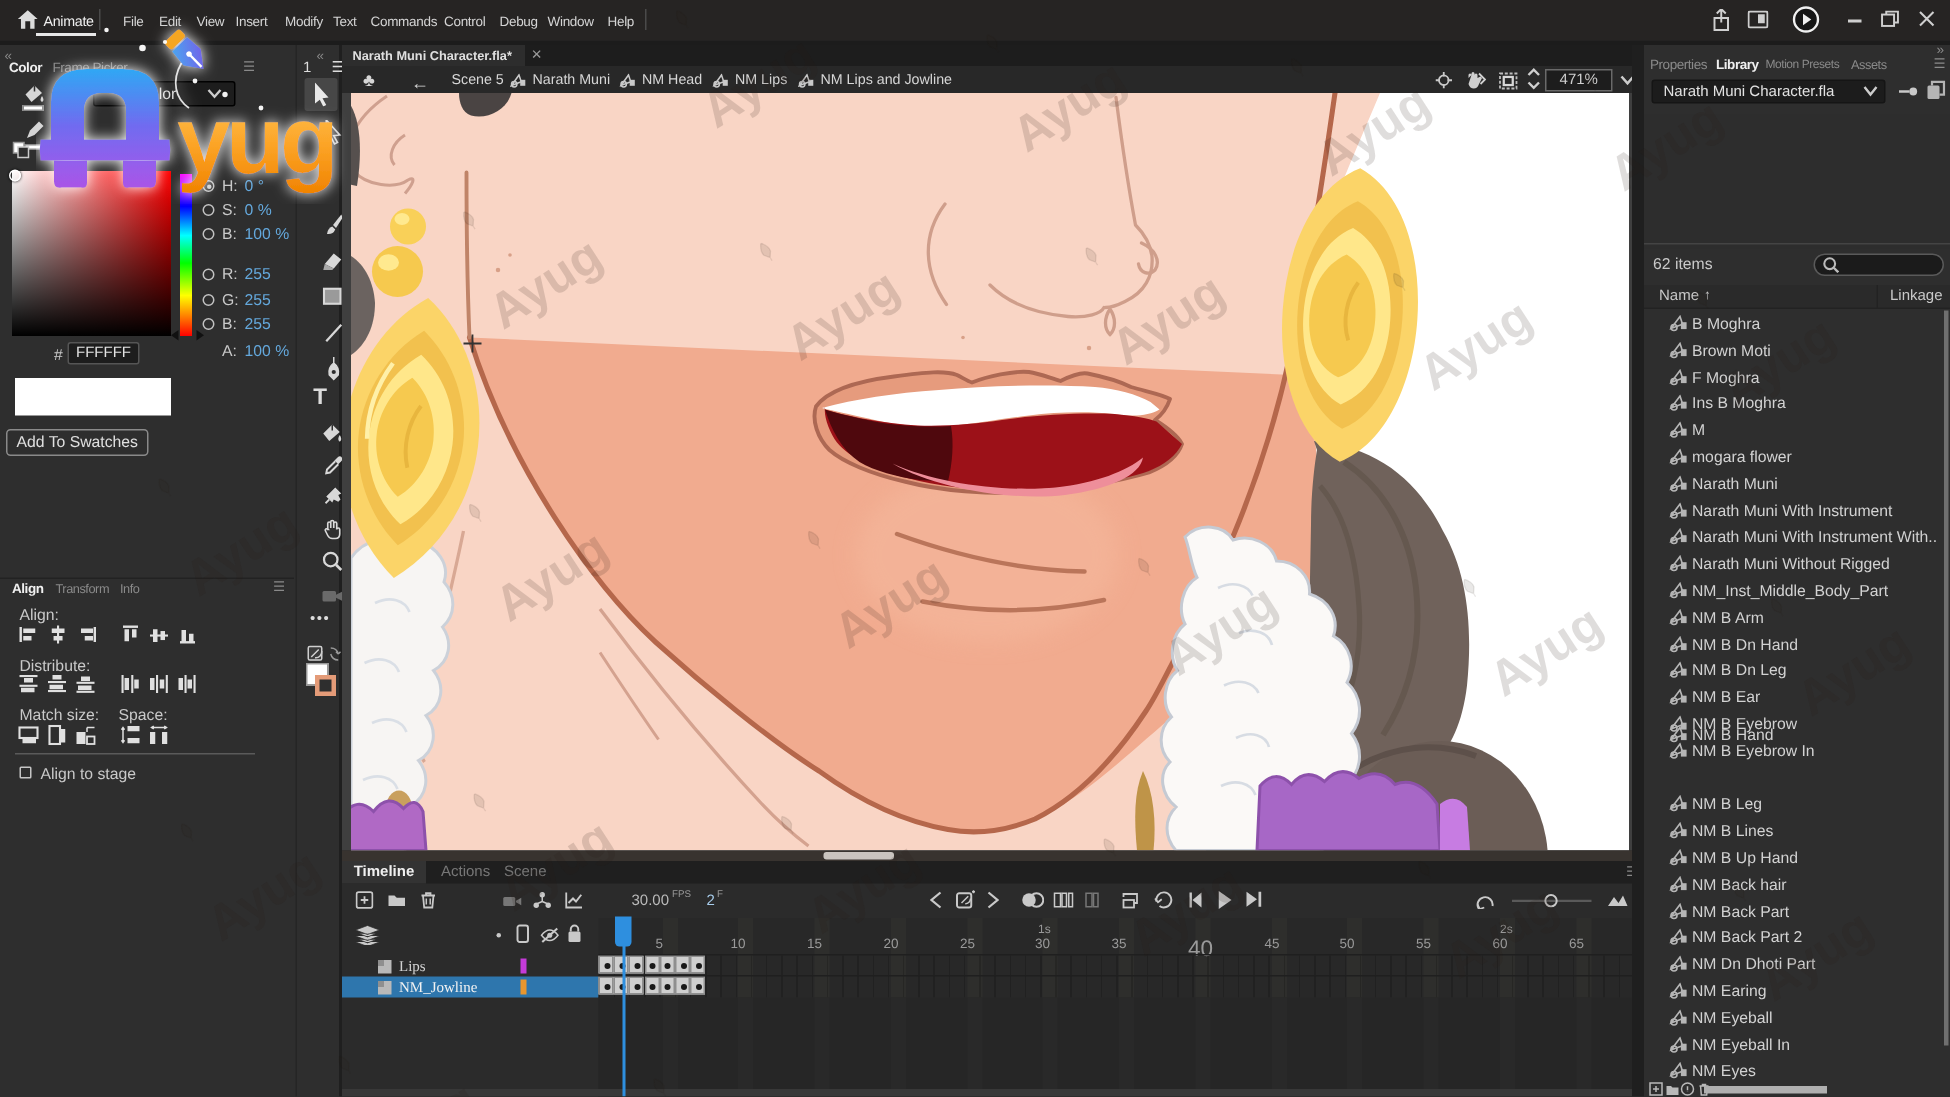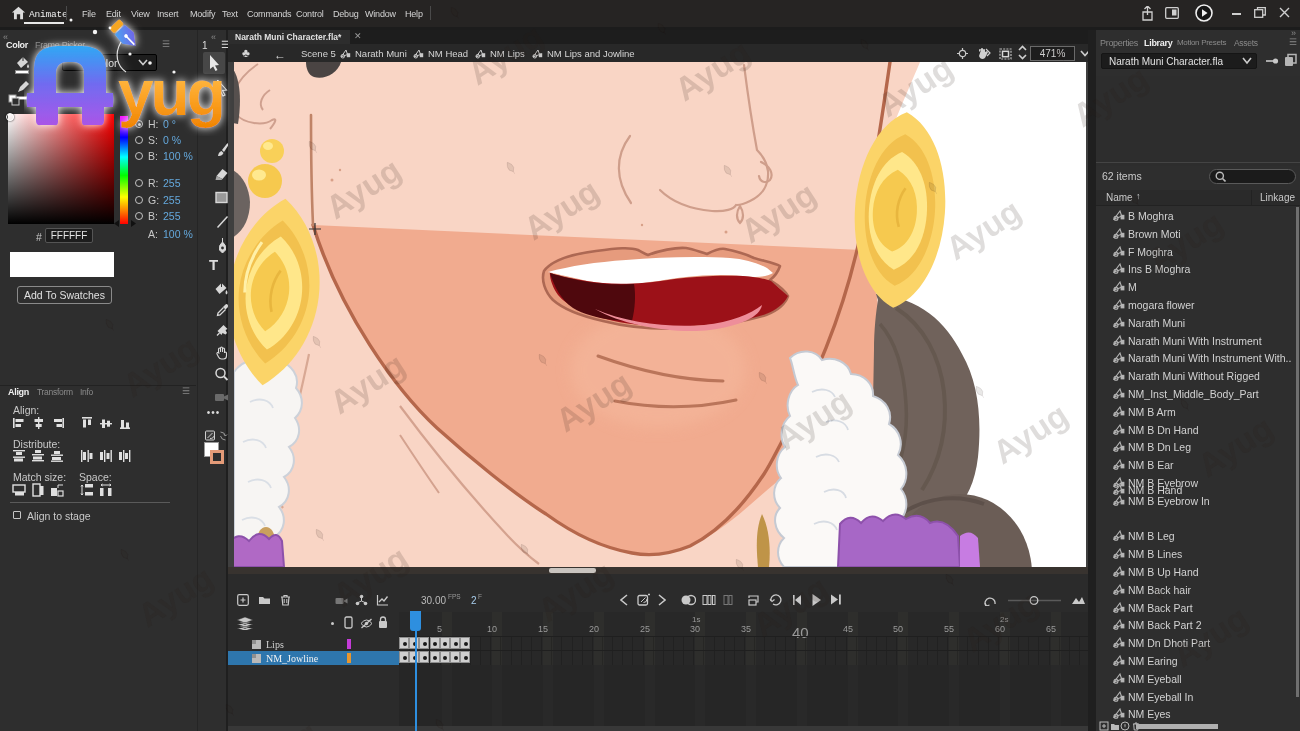--- a/index.html
+++ b/index.html
@@ -1,39 +1,39 @@
 <!DOCTYPE html>
 <html><head><meta charset="utf-8"><style>
 *{margin:0;padding:0;box-sizing:border-box;}
 html,body{width:1300px;height:731px;overflow:hidden;background:#2e2e2e;
  font-family:"Liberation Sans",sans-serif;-webkit-font-smoothing:antialiased;}
 .abs{position:absolute;}
 #page{position:relative;width:1300px;height:731px;}
 
 #menubar{left:0;top:0;width:1300px;height:27px;background:#262423;color:#d8d8d8;font-size:9px;letter-spacing:-0.2px;}
 #menubar .mi{position:absolute;top:8.5px;color:#d4d4d4;}
-.anim-lbl{position:absolute;left:29px;top:8.5px;color:#efefef;font-size:9.5px;font-family:Liberation Mono, monospace;}
+.anim-lbl{position:absolute;left:29px;top:8.5px;color:#efefef;font-size:9.5px;}
 .anim-ul{position:absolute;left:24px;top:21.5px;width:40px;height:2px;background:#e8e8e8;}
 
 .ptab{position:absolute;font-size:9px;letter-spacing:-0.3px;color:#8a8a8a;}
 .ptab.on{color:#f0f0f0;font-weight:bold;}
 .lbl{position:absolute;font-size:10.5px;color:#c9c9c9;}
 .val{position:absolute;font-size:10.5px;color:#64a8dc;}
 .radio{position:absolute;width:8px;height:8px;border:1.3px solid #c2c2c2;border-radius:50%;}
 
 #leftpan{left:0;top:30px;width:196px;height:701px;background:#2e2e2e;}
 #toolstrip{left:197px;top:30px;width:31px;height:701px;background:#2e2e2e;border-left:1px solid #252525;border-right:2px solid #1f1f1f;}
 .tool{position:absolute;left:0;width:31px;text-align:center;color:#dcdcdc;}
 #gradsq{left:8px;top:84px;width:106px;height:110px;
  background:linear-gradient(to bottom,rgba(0,0,0,0) 0%,#000 100%),linear-gradient(to right,#fff 0%,#f00 100%);}
 #huestrip{left:120px;top:86px;width:8px;height:108px;
  background:linear-gradient(to bottom,#f0f,#00f 20%,#0ff 38%,#0f0 55%,#ff0 75%,#f80 87%,#f00 100%);}
 #hexfield{left:45px;top:198px;width:48px;height:15px;background:#1d1d1d;border:1px solid #555;border-radius:2px;color:#e3e3e3;font-size:10px;line-height:14px;text-align:center;}
 #whiterect{left:10px;top:222px;width:104px;height:25px;background:#fff;}
-#addsw{left:17px;top:256px;width:95px;height:18px;border:1px solid #8a8a8a;border-radius:3px;color:#e0e0e0;font-size:10.5px;text-align:center;line-height:16px;}
+#addsw{left:4px;top:256px;width:95px;height:18px;border:1px solid #8a8a8a;border-radius:3px;color:#e0e0e0;font-size:10.5px;text-align:center;line-height:16px;}
 .sep{position:absolute;background:#555;}
 .ic{position:absolute;}
 
 #doctabs{left:228px;top:30px;width:868px;height:14px;background:#1d1d1d;}
 #doctab{position:absolute;left:0;top:0;width:122px;height:14px;background:#2d2d2d;color:#e0e0e0;font-size:8.5px;line-height:14px;font-weight:bold;}
 #editbar{left:228px;top:44px;width:868px;height:18px;background:#282828;color:#d6d6d6;font-size:9.5px;}
 #editbar span{position:absolute;top:4px;}
 #zoombox{position:absolute;left:802px;top:1.5px;width:45px;height:15px;background:#1d1d1d;border:1px solid #6a6a6a;color:#cfcfcf;font-size:10px;line-height:14px;text-align:center;}
 #cscroll{left:228px;top:567px;width:868px;height:7px;background:#38332f;}
 #cthumb{position:absolute;left:321px;top:1px;width:47px;height:5px;background:#c9c4bf;border-radius:2px;}
@@ -459,20 +459,26 @@
         </g>
         <path d="M87,161 V173 M81,167 H93" stroke="#333" stroke-width="1.2"></path>
       </g>
       <rect x="0" y="0" width="6" height="505" fill="#3f3f3f"></rect>
       <rect x="858" y="0" width="10" height="505" fill="#3f3f3f"></rect>
     </svg>
     <div class="abs" id="cscroll">
       <div id="cthumb"></div>
     </div>
     <div class="abs" id="tl">
+      <div id="tltabs">
+        <div id="tltab1">Timeline</div>
+        <span style="position:absolute;left:66px;top:2px;font-size:10px;color:#777">Actions</span>
+        <span style="position:absolute;left:108px;top:2px;font-size:10px;color:#777">Scene</span>
+        <span style="position:absolute;left:856px;top:2px;font-size:9px;color:#888">☰</span>
+      </div>
       <svg style="position:absolute;left:9px;top:20px;opacity:1" width="12" height="12" viewBox="0 0 12 12">
         <rect x="0.7" y="0.7" width="10.6" height="10.6" rx="1.5" fill="none" stroke="#c9c9c9" stroke-width="1.2"></rect>
         <path d="M6 3.5 V8.5 M3.5 6 H8.5" stroke="#c9c9c9" stroke-width="1.2"></path>
       </svg>
       <svg style="position:absolute;left:30px;top:21px;opacity:1" width="13" height="10" viewBox="0 0 13 10">
         <path d="M1 2 h4 l1.5 1.5 H12 V9 H1 Z" fill="#c9c9c9"></path>
       </svg>
       <svg style="position:absolute;left:52px;top:20px;opacity:1" width="11" height="12" viewBox="0 0 11 12">
         <path d="M1 3 H10 M4 3 V1.5 H7 V3 M2 3 L2.8 11 H8.2 L9 3" fill="none" stroke="#c9c9c9" stroke-width="1.2"></path>
         <path d="M4.2 5 V9 M6.8 5 V9" stroke="#c9c9c9" stroke-width="1"></path>

